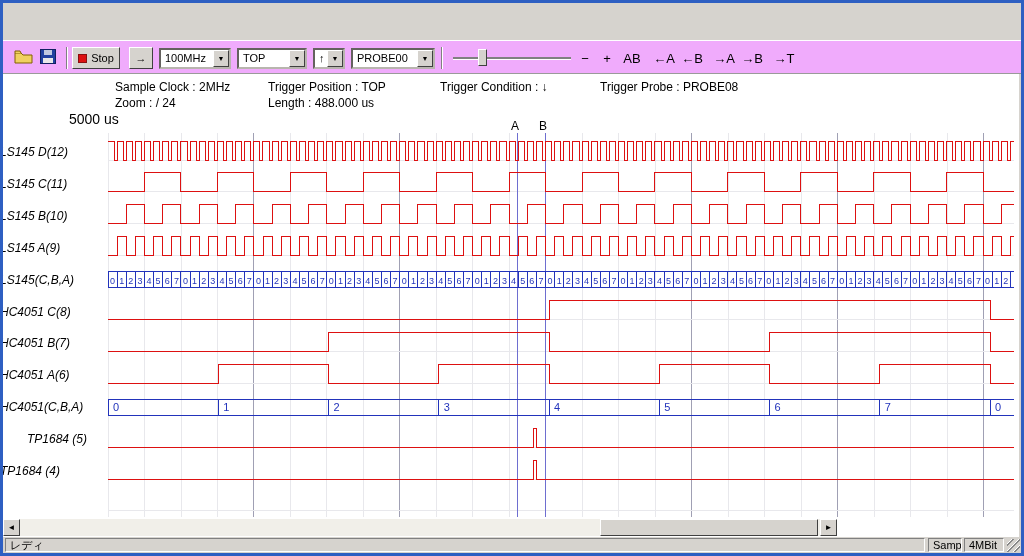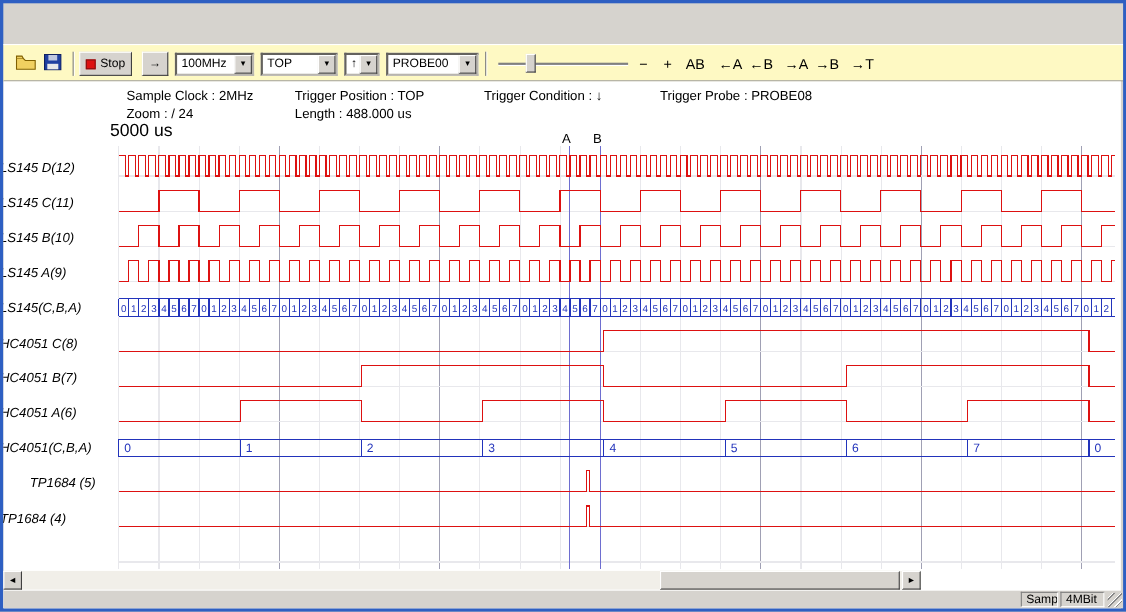--- a/index.html
+++ b/index.html
@@ -29,21 +29,21 @@
   }
   
   .menubar {
     position: absolute; left: 0; top: 18px; right: 0; height: 19px;
     background: #d6d3ce; display: flex; align-items: center; font-size: 11px;
   }
   .menu-item { padding: 3px 8px; }
   
   .toolbar {
     position: absolute; left: 0; top: 37px; right: 0; height: 34px;
-    background: #fef9c3; border-bottom: 1px solid #9a9a9a; border-top: 1px solid #ffffff;
+    background: #f0abfc; border-bottom: 1px solid #9a9a9a; border-top: 1px solid #ffffff;
   }
   .tool-icon { position: absolute; top: 8px; width: 20px; height: 18px; }
   .tsep {
     position: absolute; top: 6px; width: 2px; height: 22px;
     border-left: 1px solid #808080; border-right: 1px solid #ffffff;
   }
   .tbtn {
     position: absolute; top: 6px; height: 22px; background: #d6d3ce;
     border: 1px solid; border-color: #ffffff #404040 #404040 #ffffff;
     font-size: 11px; display: flex; align-items: center; justify-content: center; gap: 4px;
@@ -71,21 +71,21 @@
   .slider-handle {
     position: absolute; left: 25px; top: -4px; width: 9px; height: 17px; background: #d6d3ce;
     border: 1px solid; border-color: #ffffff #404040 #404040 #ffffff;
   }
   
   .client { position: absolute; left: 0; top: 71px; right: 2px; height: 542px; background: #ffffff; }
   .info-text { position: absolute; font-size: 12px; color: #000; white-space: nowrap; }
   .overlay { position: absolute; left: -3px; top: -3px; width: 1024px; height: 556px; }
   #wave-svg { position: absolute; left: 0; top: 0; }
   .cursor-label { font-size: 12px; fill: #000; text-anchor: middle; font-family: "Liberation Sans", sans-serif; }
-  .scale-label { position: absolute; left: 100px; top: 111px; font-size: 16px; color: #000; }
+  .scale-label { position: absolute; left: 69px; top: 111px; font-size: 14px; color: #000; }
   .ch-label { position: absolute; left: 0; font-size: 12px; color: #000; white-space: nowrap; font-style: italic; }
   
   .hscroll { position: absolute; left: 0; top: 516px; width: 834px; height: 17px; background: #f1efe9; }
   .sb-btn {
     position: absolute; top: 0; width: 17px; height: 17px; background: #d6d3ce;
     border: 1px solid; border-color: #ffffff #404040 #404040 #ffffff;
     font-size: 8px; line-height: 15px; text-align: center; color: #000;
   }
   .sb-thumb {
     position: absolute; left: 597px; top: 0; width: 218px; height: 17px; background: #d6d3ce;
@@ -355,18 +355,19 @@
       </div>
   </div>
 
   <div class="hscroll">
     <div class="sb-btn" style="left:0">◄</div>
     <div class="sb-thumb"></div>
     <div class="sb-btn" style="left:817px">►</div>
   </div>
 
   <div class="statusbar">
+    <div class="spanel" style="left:2px;width:920px">レディ</div>
     <div class="spanel" style="left:925px;width:34px">Sample</div>
     <div class="spanel" style="left:961px;width:40px">4MBit</div>
     <div class="grip"></div>
   </div>
 
 </div>
 
 </body></html>

